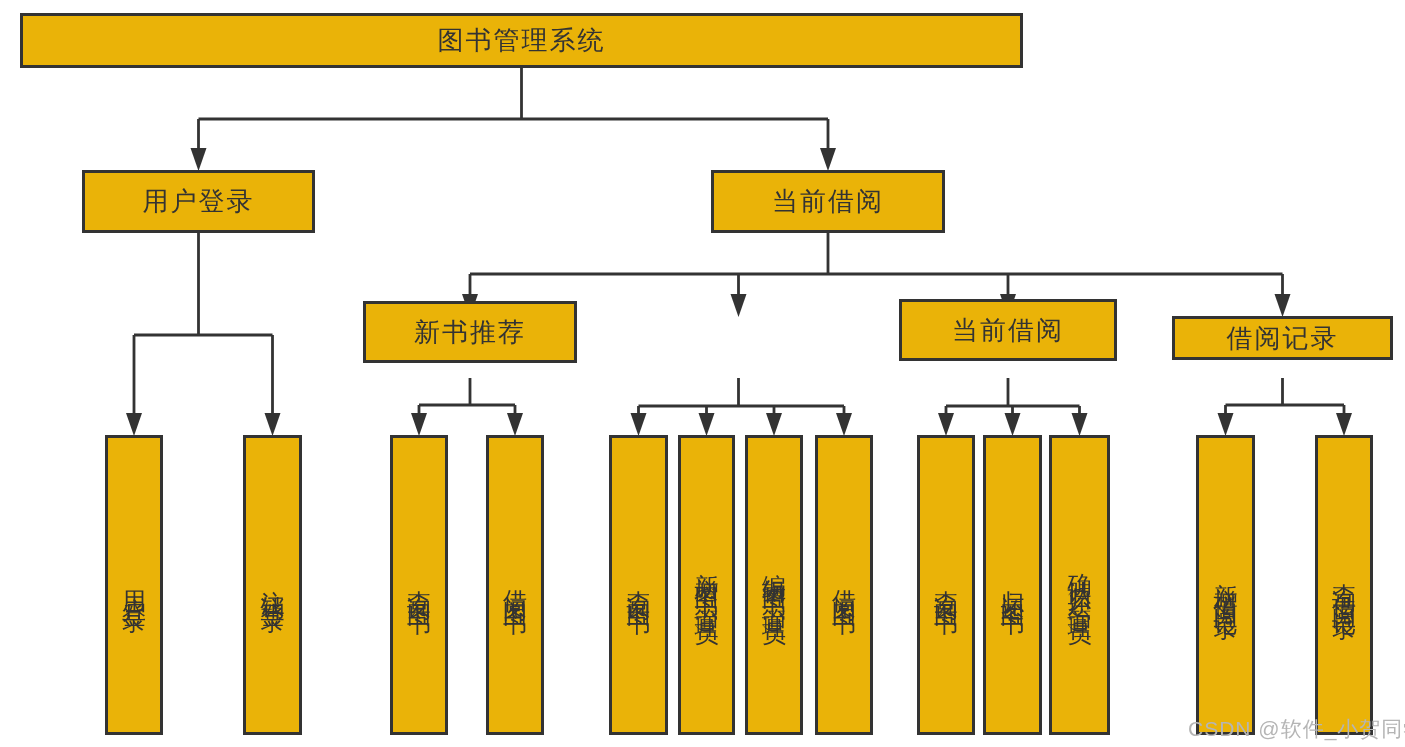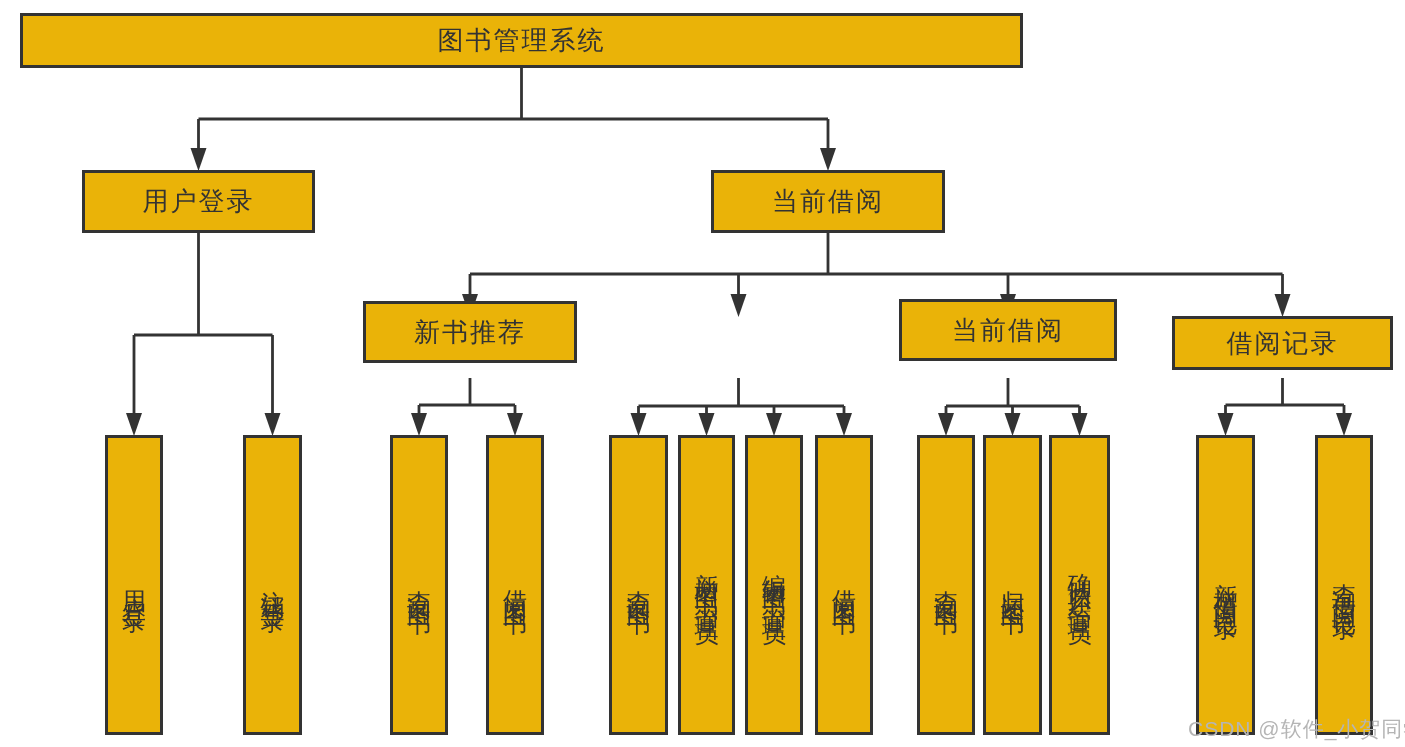--- a/index.html
+++ b/index.html
@@ -96,21 +96,21 @@
     </g>
   </svg>
 
   <div class="node h" style="left:20px; top:13px; width:1003px; height:55px;">图书管理系统</div>
 
   <div class="node h" style="left:82px; top:170px; width:233px; height:63px;">用户登录</div>
   <div class="node h" style="left:711px; top:170px; width:234px; height:63px;">当前借阅</div>
 
   <div class="node h" style="left:363px; top:301px; width:214px; height:62px;">新书推荐</div>
   <div class="node h" style="left:899px; top:299px; width:218px; height:62px;">当前借阅</div>
-  <div class="node h" style="left:1172px; top:316px; width:221px; height:54px;">借阅记录</div>
+  <div class="node h" style="left:1172px; top:316px; width:221px; height:44px;">借阅记录</div>
 
   <div class="node v" style="left:105px; top:435px; width:58px; height:300px;">
     <span class="vtext">用户登录</span>
   </div>
   <div class="node v" style="left:243px; top:435px; width:59px; height:300px;">
     <span class="vtext">注销登录</span>
   </div>
   <div class="node v" style="left:390px; top:435px; width:58px; height:300px;">
     <span class="vtext">查询图书</span>
   </div>

